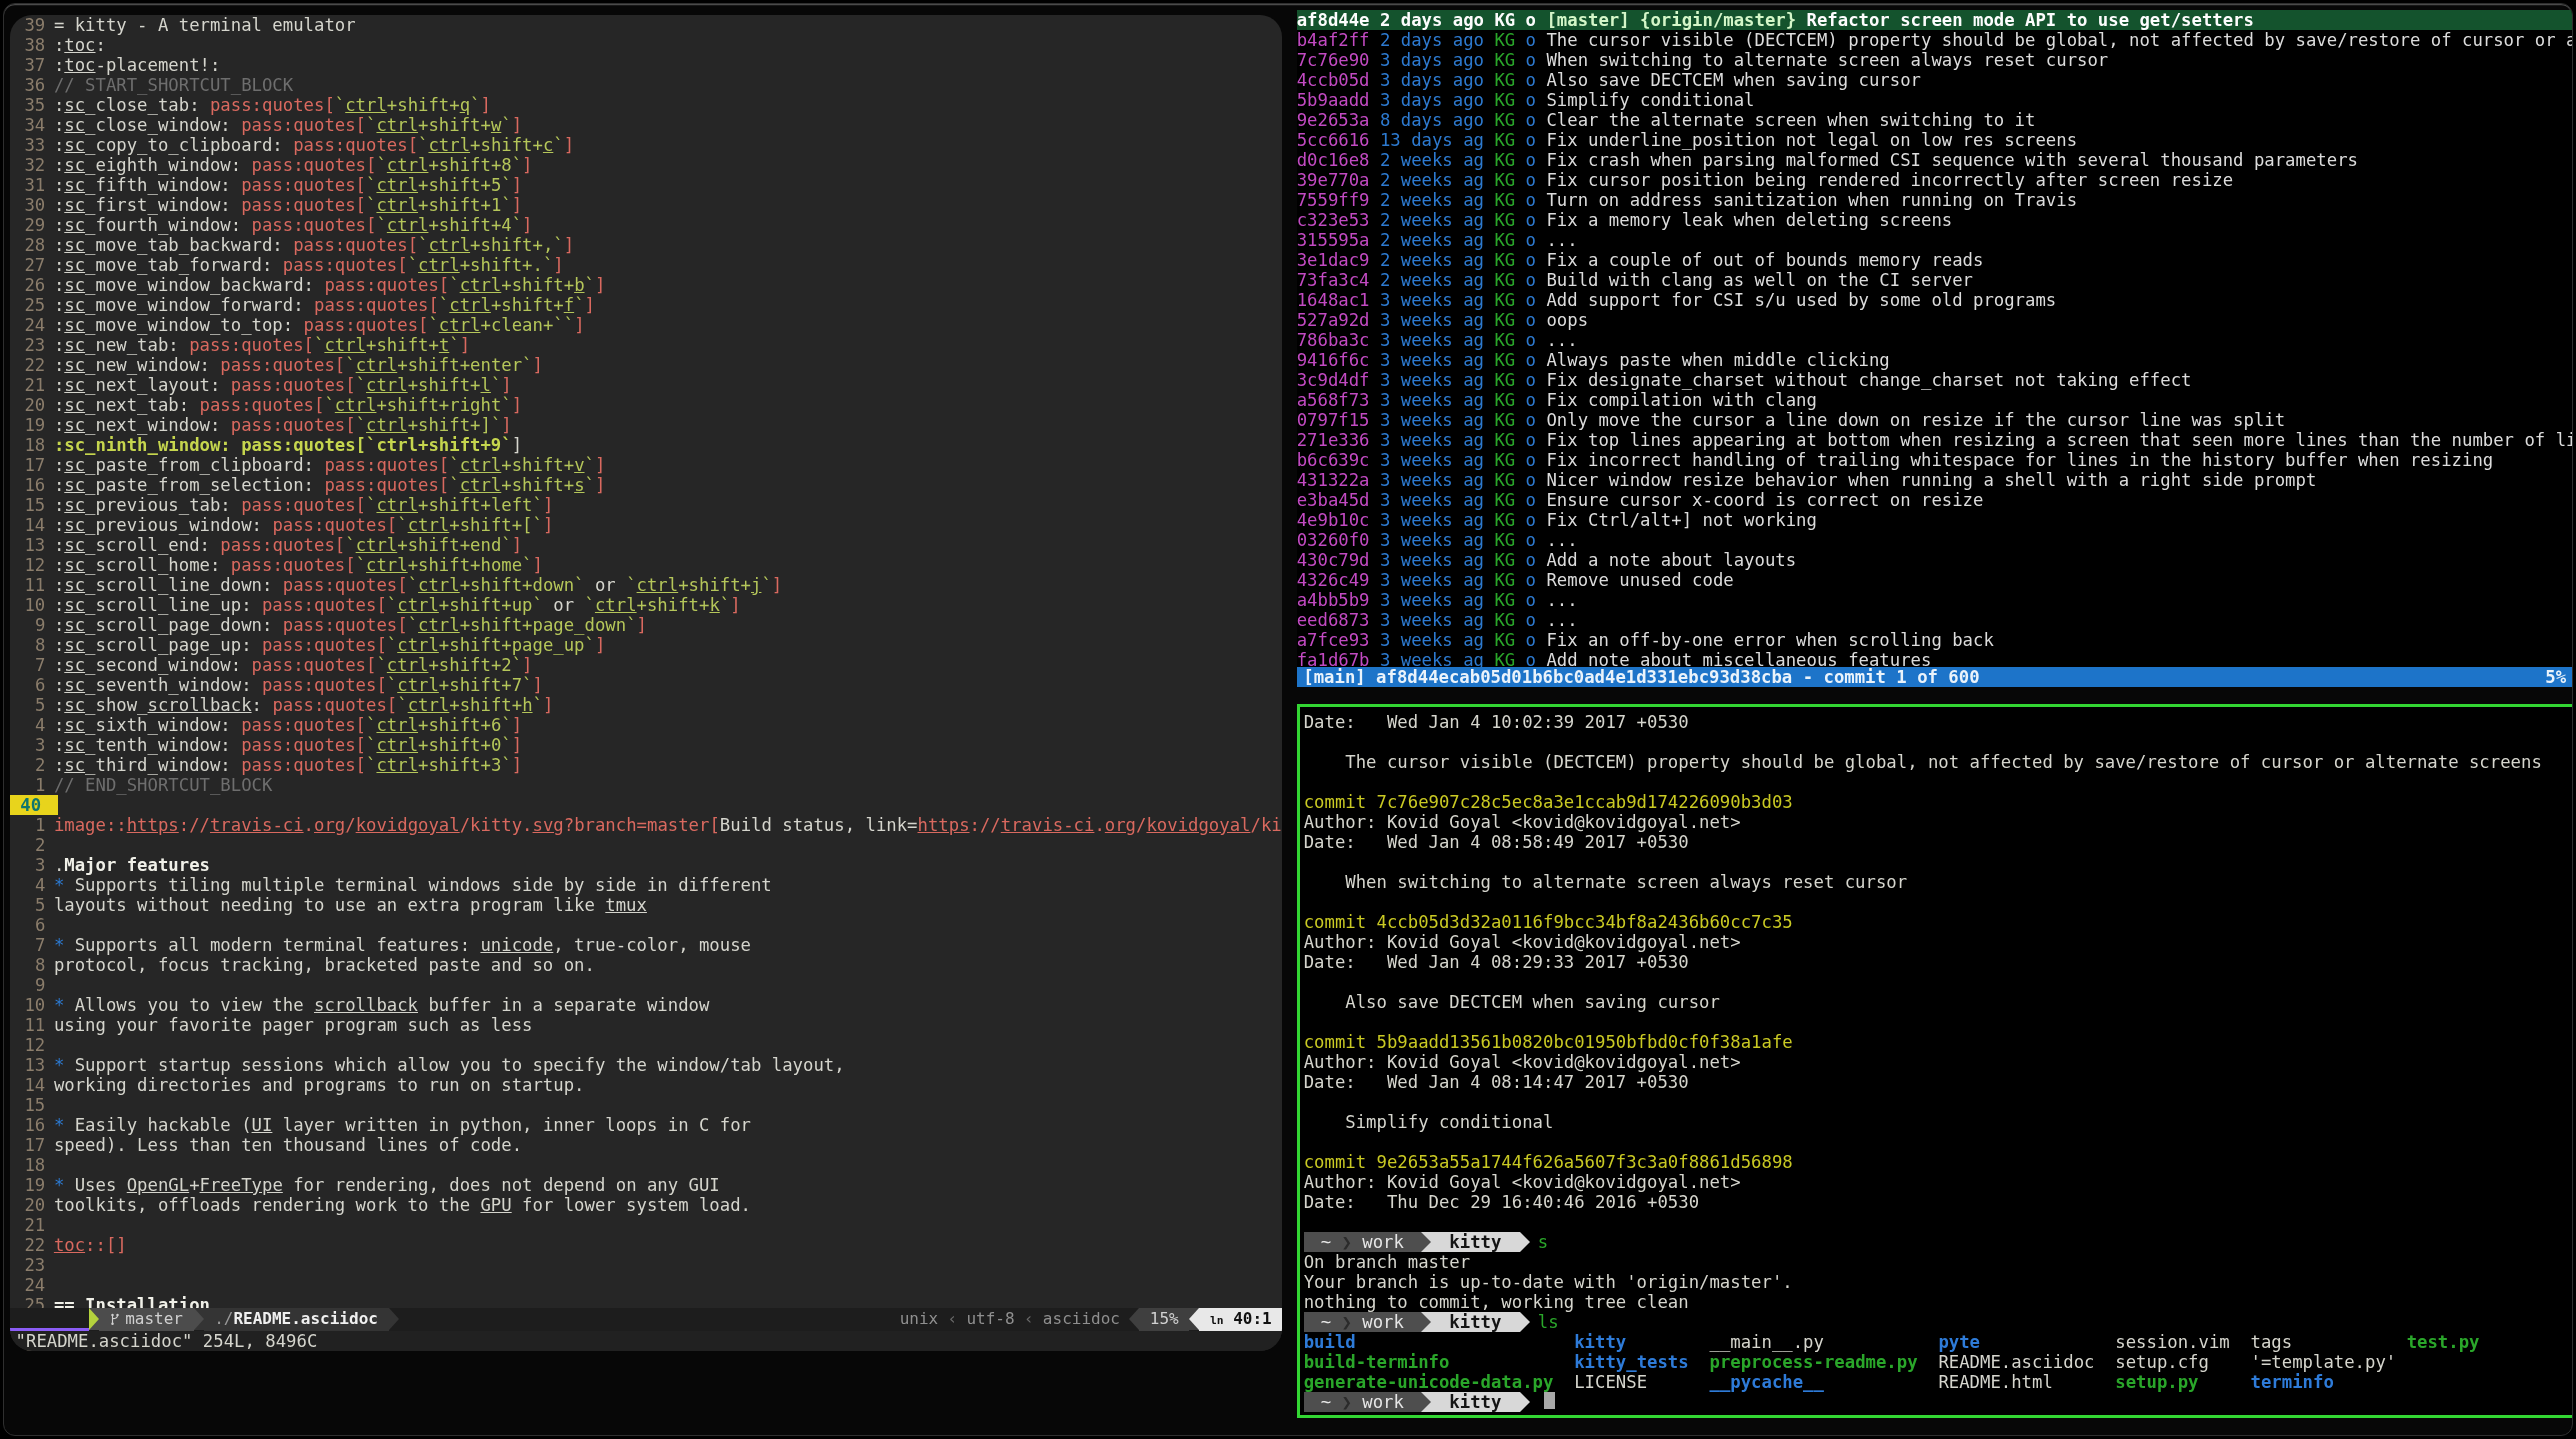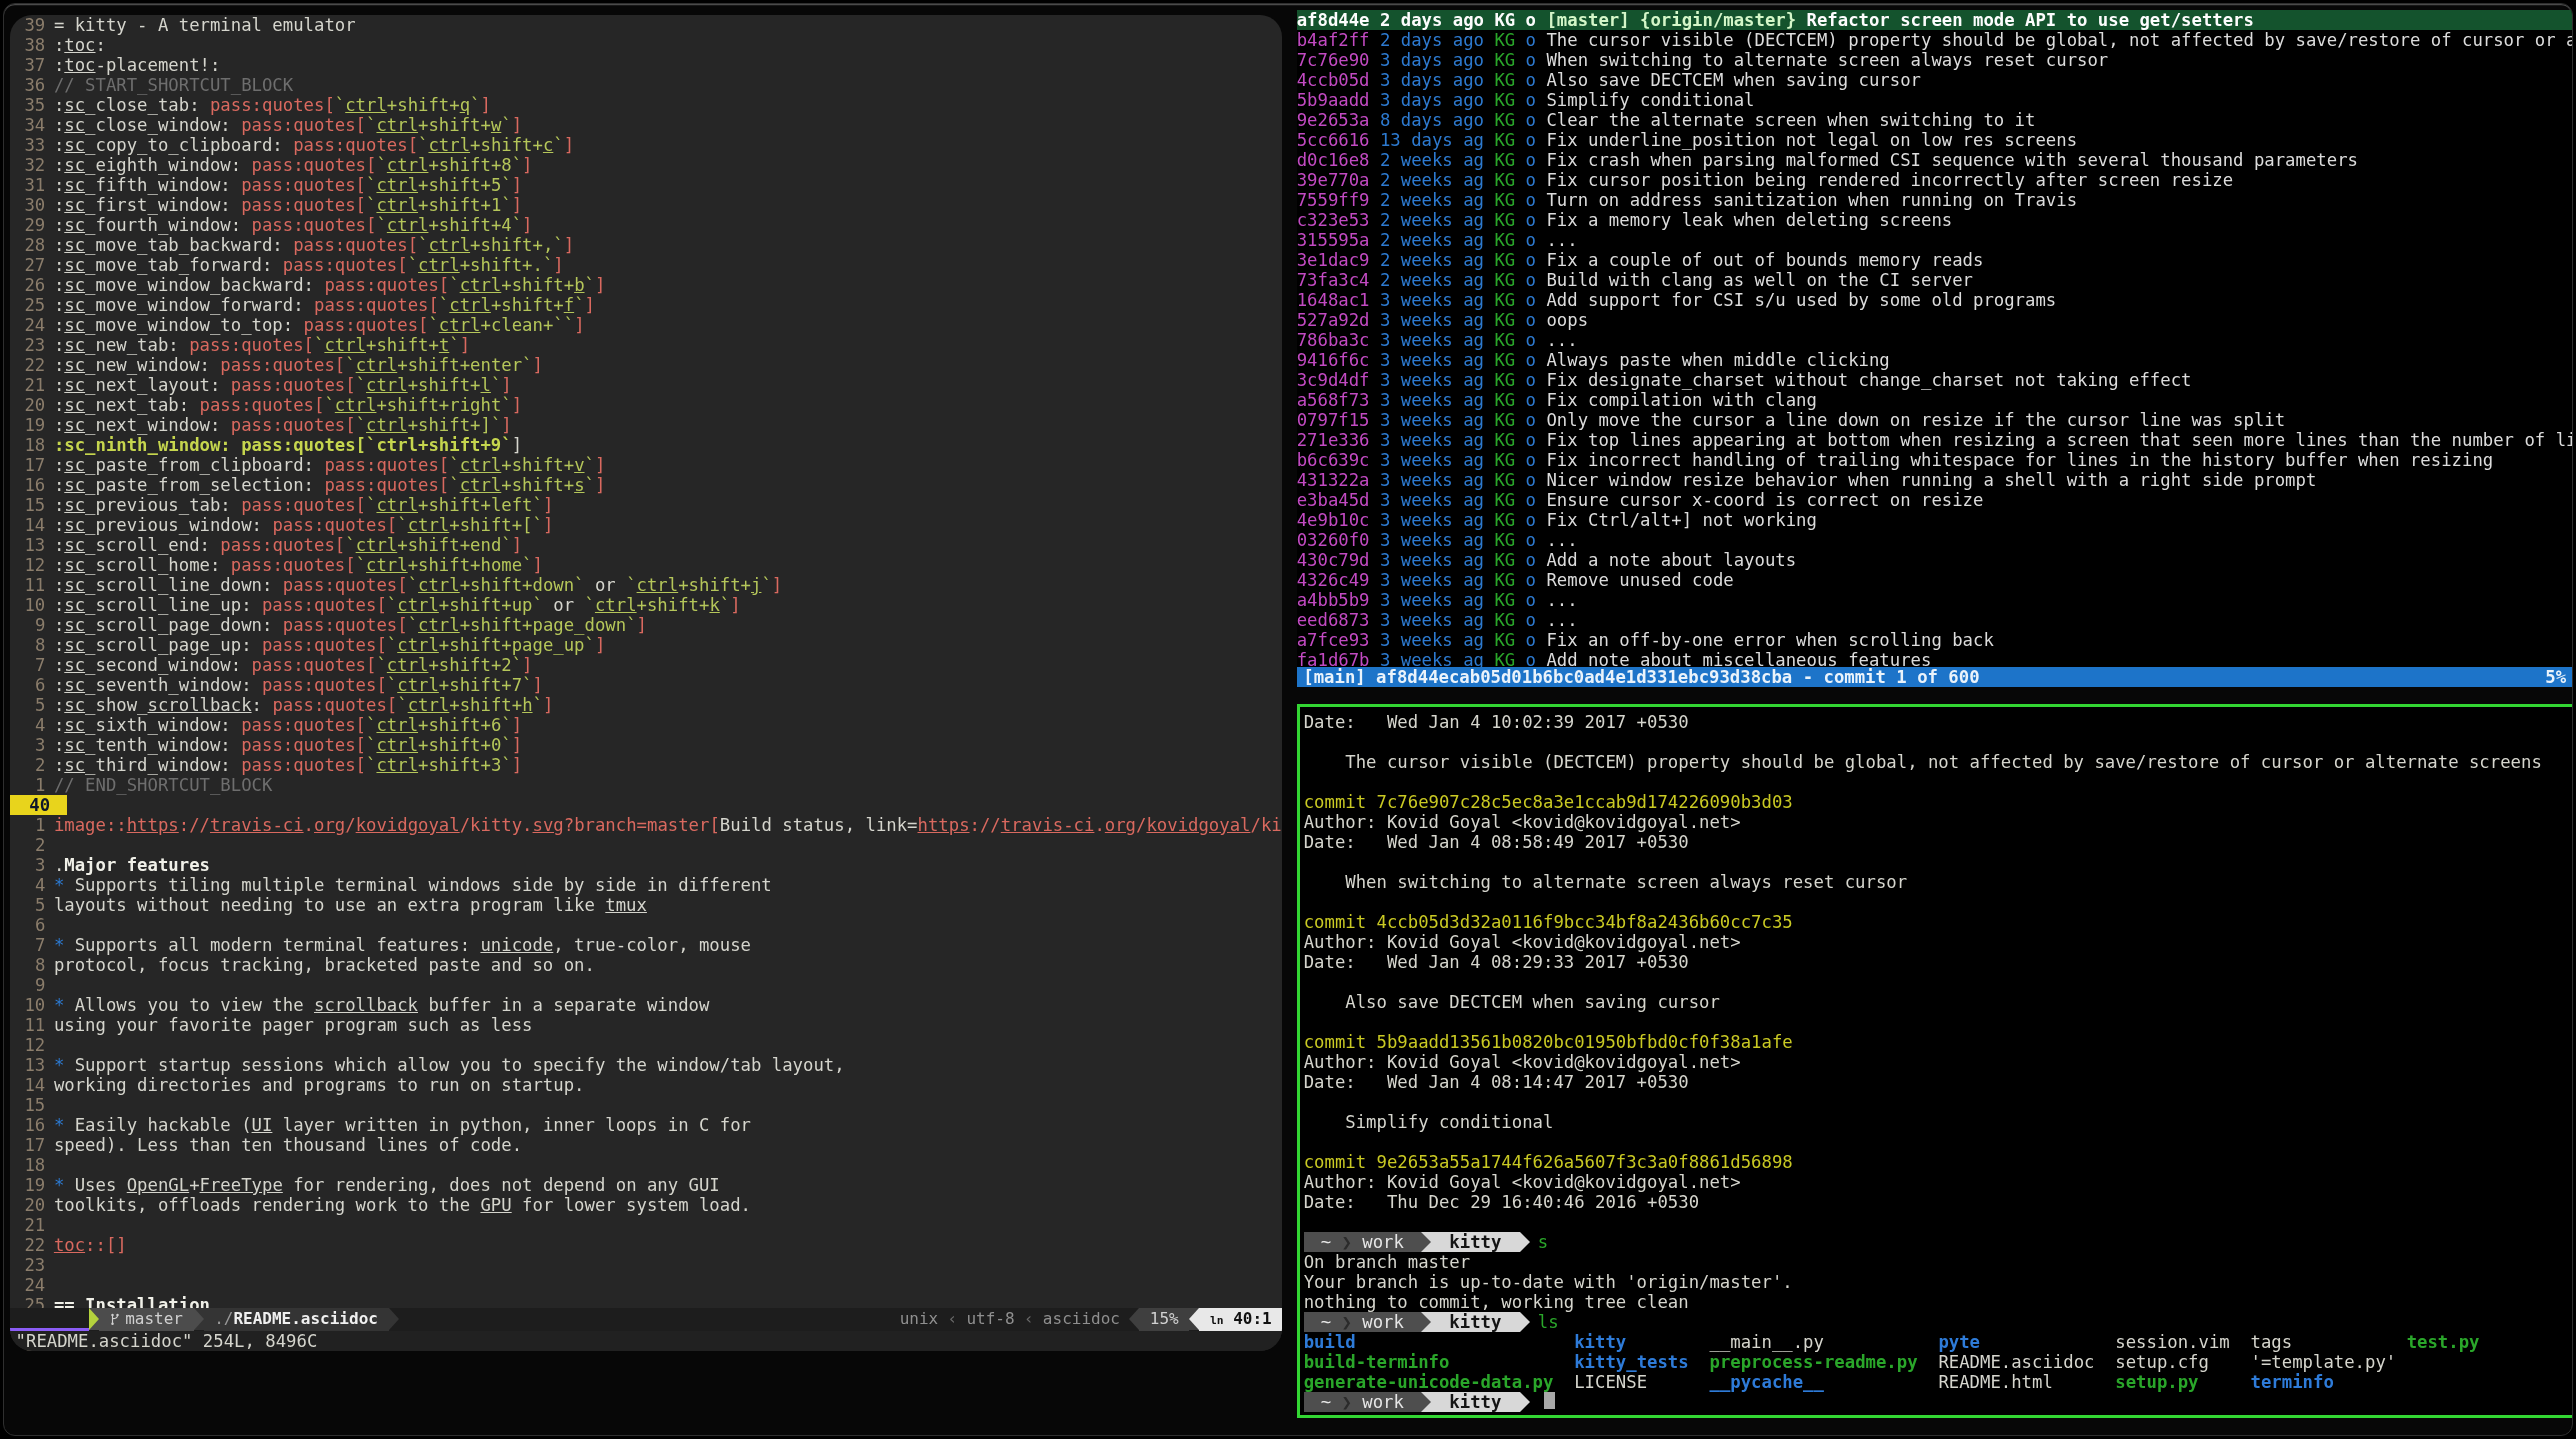--- a/index.html
+++ b/index.html
@@ -3,21 +3,21 @@
 <meta charset="utf-8">
 <style>
   html,body{margin:0;padding:0;background:#000;}
   body{width:2576px;height:1439px;position:relative;font-family:"DejaVu Sans Mono",monospace;font-size:17.3px;line-height:20px;}
   .frame{position:absolute;inset:2.7px;background:#070707;border:1.3px solid #2f2f2f;border-radius:12px;overflow:hidden;box-shadow:inset 0 1.3px 0 #4a4a4a;}
   .pane{position:absolute;overflow:hidden;}
   .row{height:20px;white-space:pre;overflow:hidden;}
   
   .vim{left:6.6px;top:11px;width:1272px;height:1336px;background:#262626;border-radius:22px;}
   .gut{display:inline-block;width:35px;padding-right:8.6px;text-align:right;color:#8b7d6b;}
-  .gut.cur{width:38px;padding-right:0;padding-left:19px;text-align:left;background:#e8d41c;color:#0f172a;font-weight:bold;}
+  .gut.cur{width:38px;padding-right:0;padding-left:10px;text-align:left;background:#e8d41c;color:#0f766e;font-weight:bold;}
   .w{color:#d5d5cd}.wb{color:#f0f0e8;font-weight:bold}.wu{color:#d5d5cd;text-decoration:underline}
   .r{color:#d9695f}.ru{color:#d9695f;text-decoration:underline}
   .g{color:#b5c65a}.gu{color:#b5c65a;text-decoration:underline}.gb{color:#c6d64e;font-weight:bold}
   .b{color:#2d7ad0}.c{color:#6e6e6e}
   .statusline{position:absolute;left:0;bottom:20px;width:100%;height:22.6px;background:#1d1d1d;display:flex;align-items:stretch;font-size:16px;line-height:22.6px;}
   .sl-seg{padding:0 10.6px;white-space:pre;}
   .sl-mode{background:#8b5cf6;color:#1a1a1a;font-weight:bold;margin-top:20px;}
   .sl-branch{background:#4c4c4c;color:#d0d0d0;display:flex;align-items:center;gap:5.3px;}
   .sl-file{background:#343434;color:#9a9a9a;}
   .sl-file b{color:#f0f0f0;}

